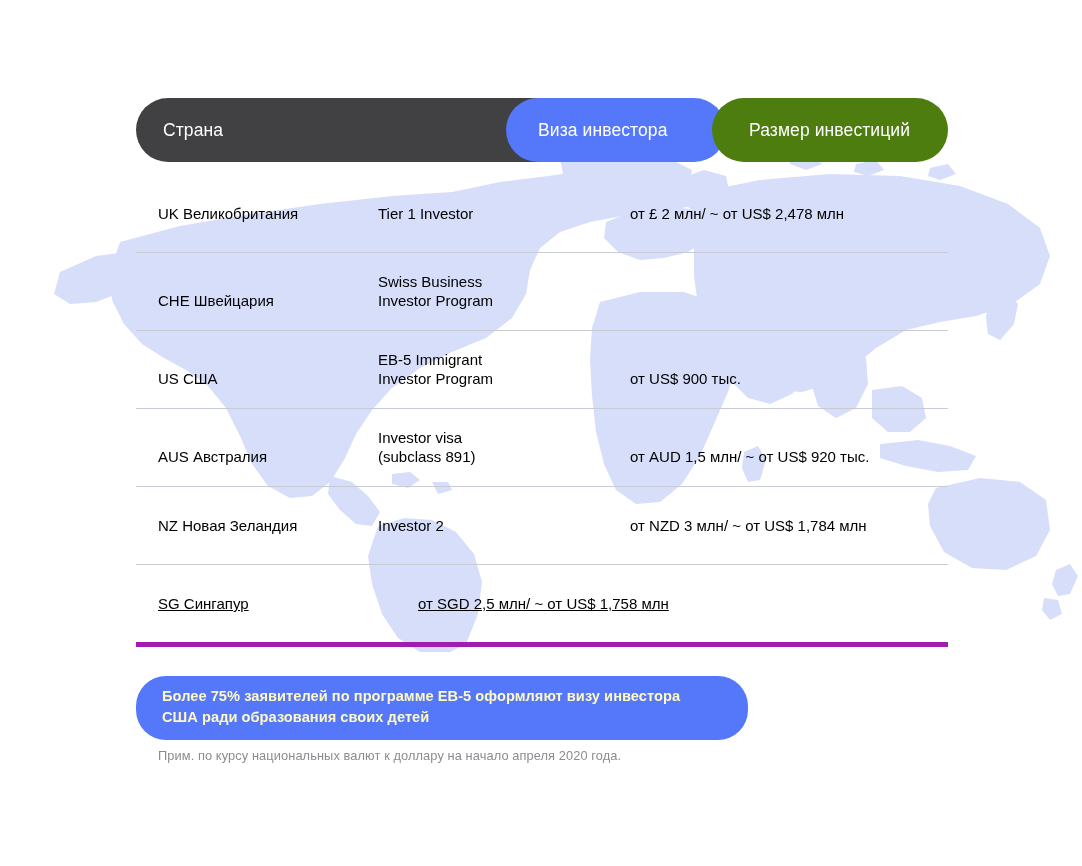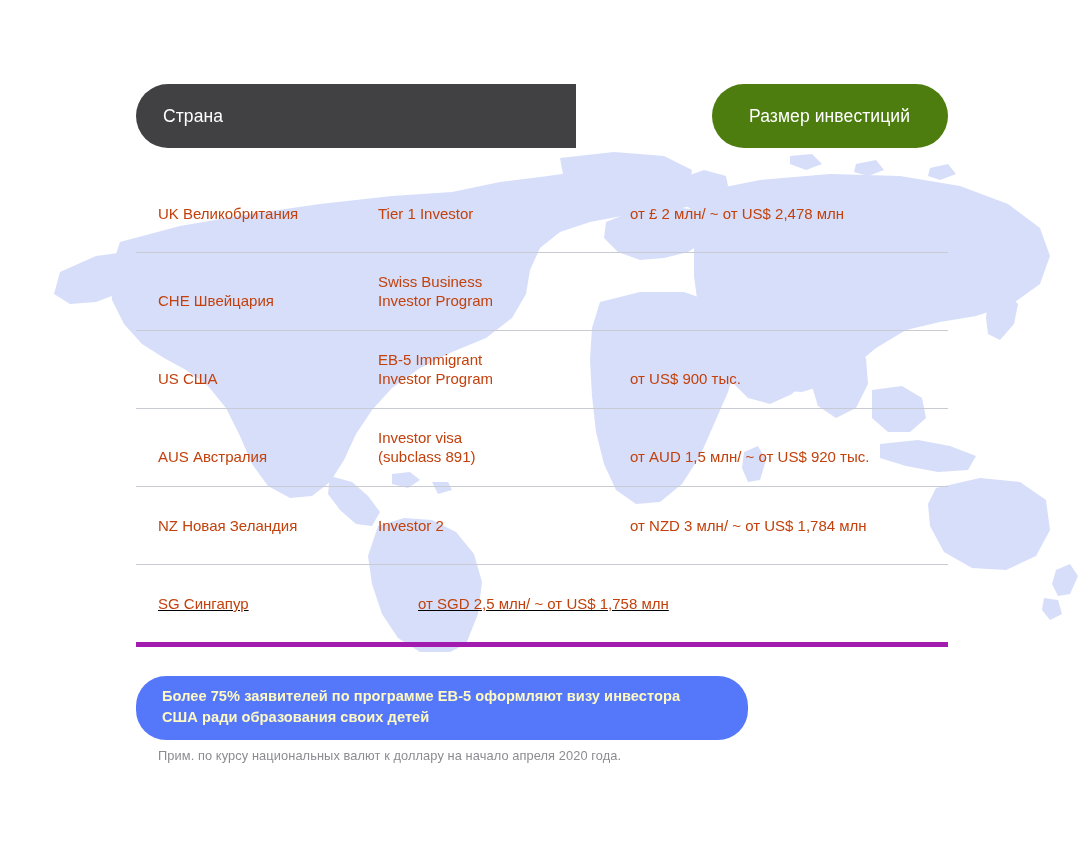--- a/index.html
+++ b/index.html
@@ -33,21 +33,21 @@
   #stage {
     position: absolute;
     inset: 0;
     z-index: 1;
   }
 
   
   #header-bar {
     position: absolute;
     left: 136px;
-    top: 84px;
+    top: 98px;
     width: 812px;
     height: 68px;
   }
   .hdr-seg {
     position: absolute;
     top: 0;
     height: 64px;
     display: flex;
     align-items: center;
     box-sizing: border-box;
@@ -96,21 +96,21 @@
     display: flex;
     align-items: center;
     height: 77px;
     border-bottom: 1px solid #C9CBD4;
   }
   .row:last-child { border-bottom: 5px solid #a21caf; text-decoration: underline; }
 
   .cell {
     font-size: 15px;
     line-height: 19px;
-    color: #c2410c;
+    color: #000000;
     white-space: pre-line;
     box-sizing: border-box;
   }
   .c-country { width: 242px; padding-left: 22px; }
   .c-visa    { width: 212px; }
   .c-amount  { flex: 1; margin-left: 40px; }
 
   
   .row.two-line .c-country,
   .row.two-line .c-amount { transform: translateY(9px); }
@@ -212,20 +212,23 @@
     </g>
   </svg>
 </div>
 
 <div id="stage">
 
   <div id="header-bar">
     <div class="hdr-seg" id="hdr-country">
       <span>Страна</span>
     </div>
+    <div class="hdr-seg" id="hdr-visa">
+      <span>Виза инвестора</span>
+    </div>
     <div class="hdr-seg" id="hdr-amount">
       <span>Размер инвестиций</span>
     </div>
   </div>
 
   <div id="table">
 
     <div class="row">
       <div class="cell c-country">UK Великобритания</div>
       <div class="cell c-visa">Tier 1 Investor</div>

